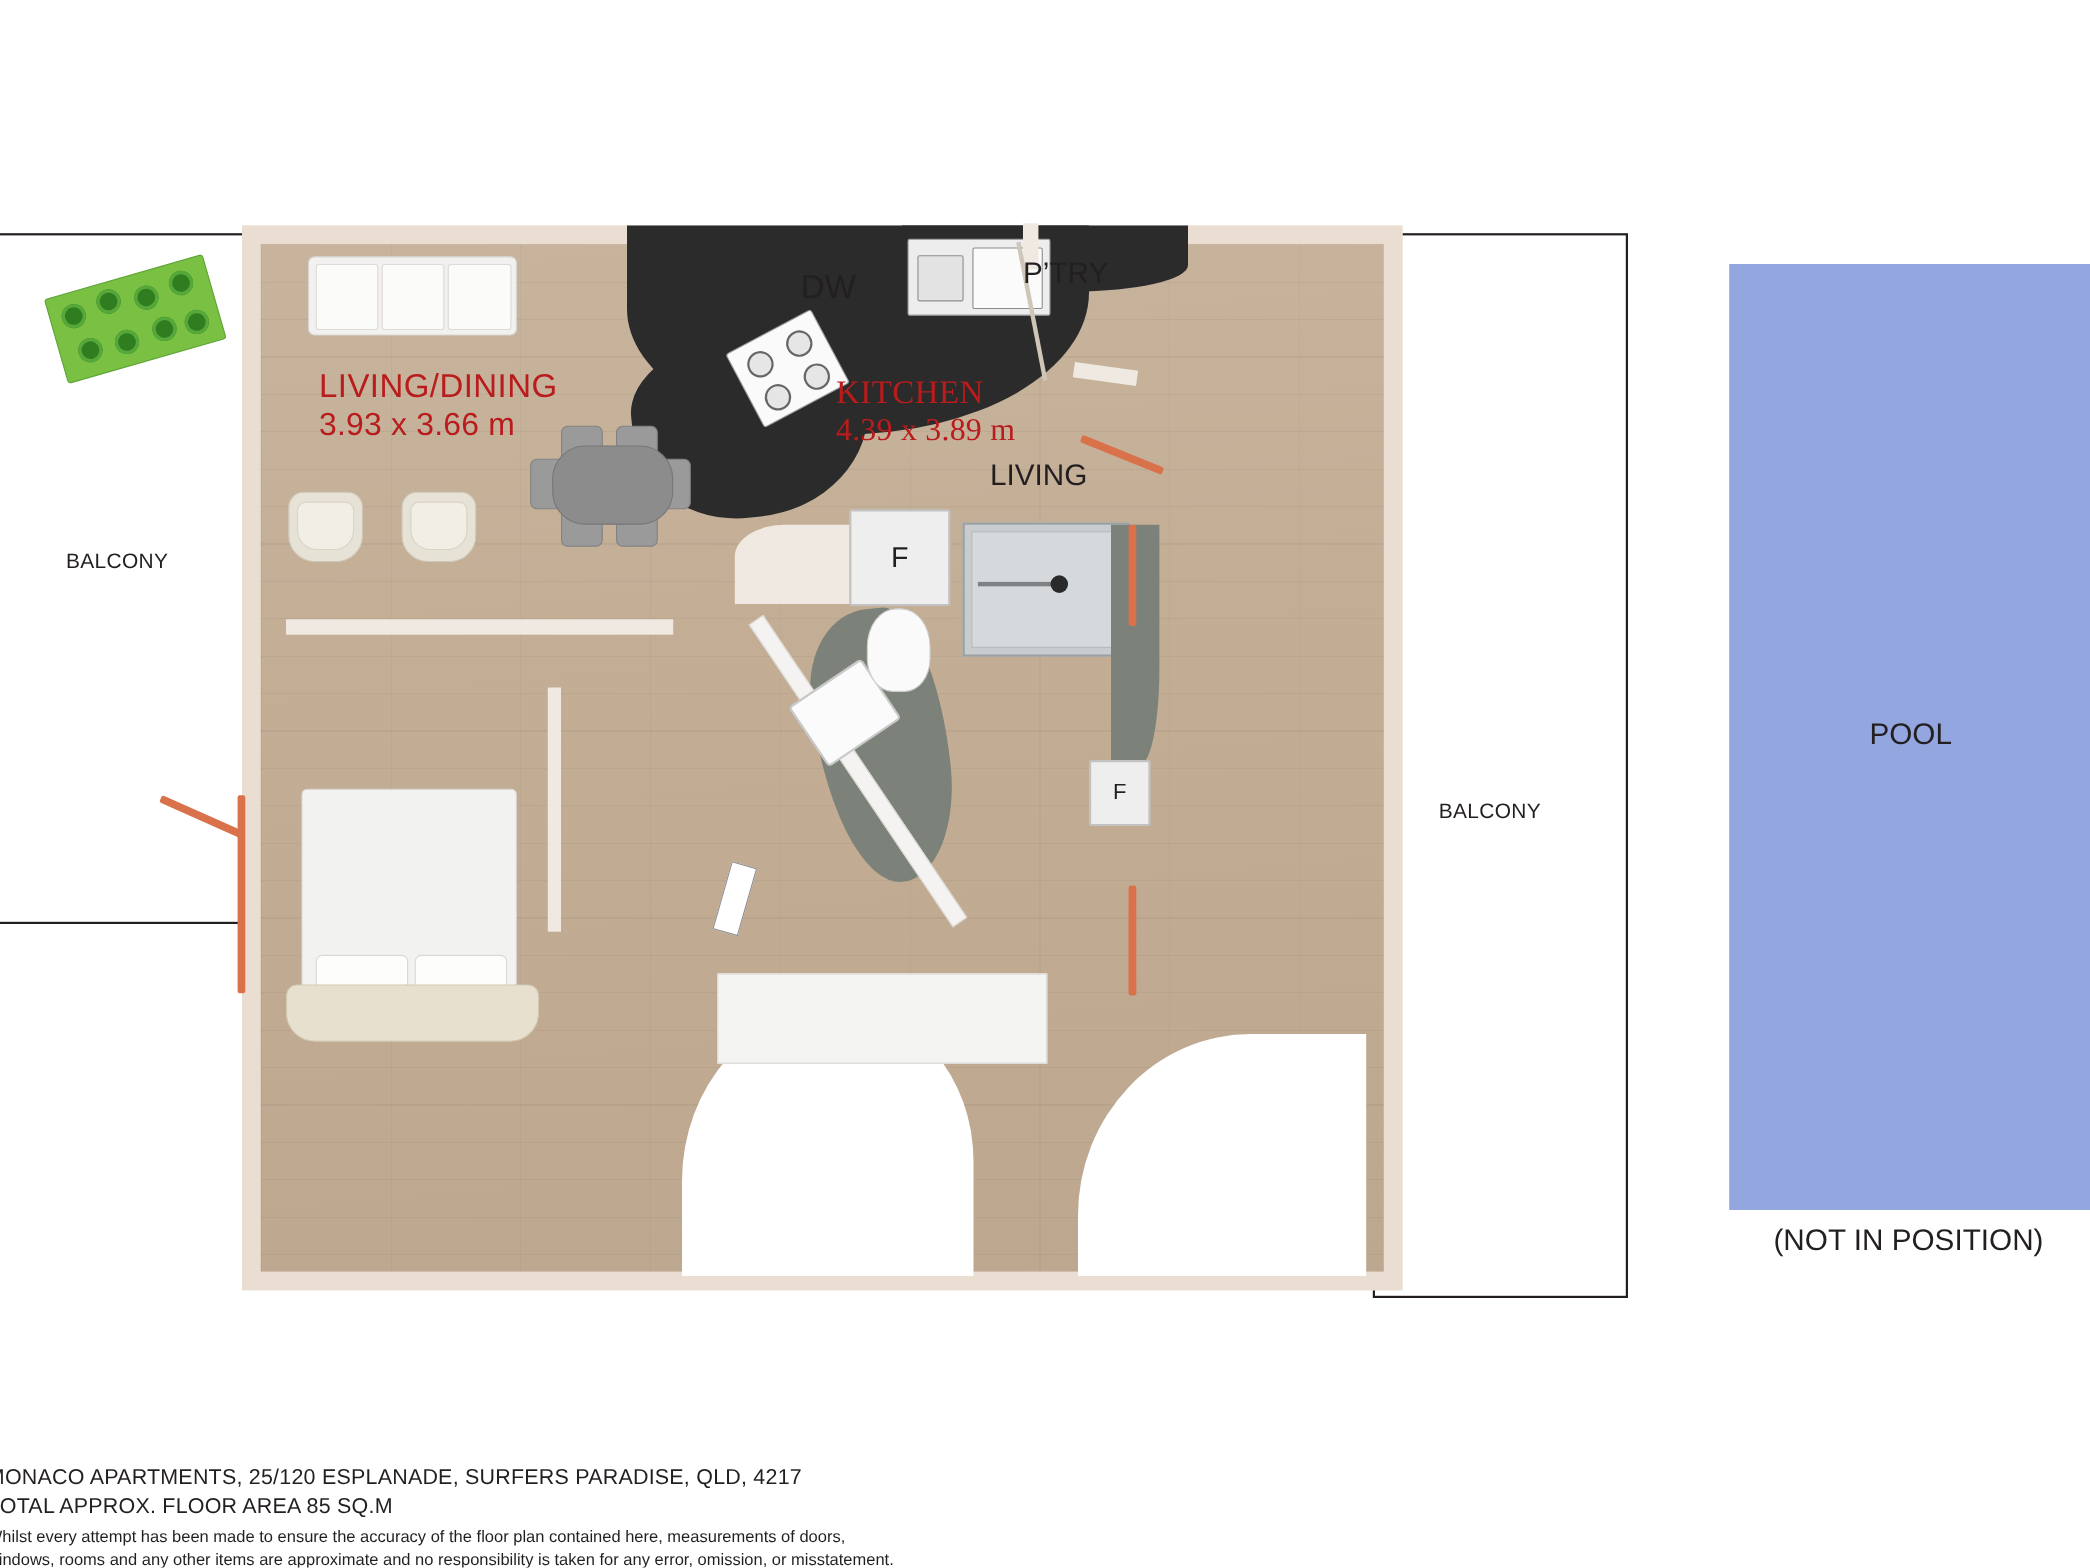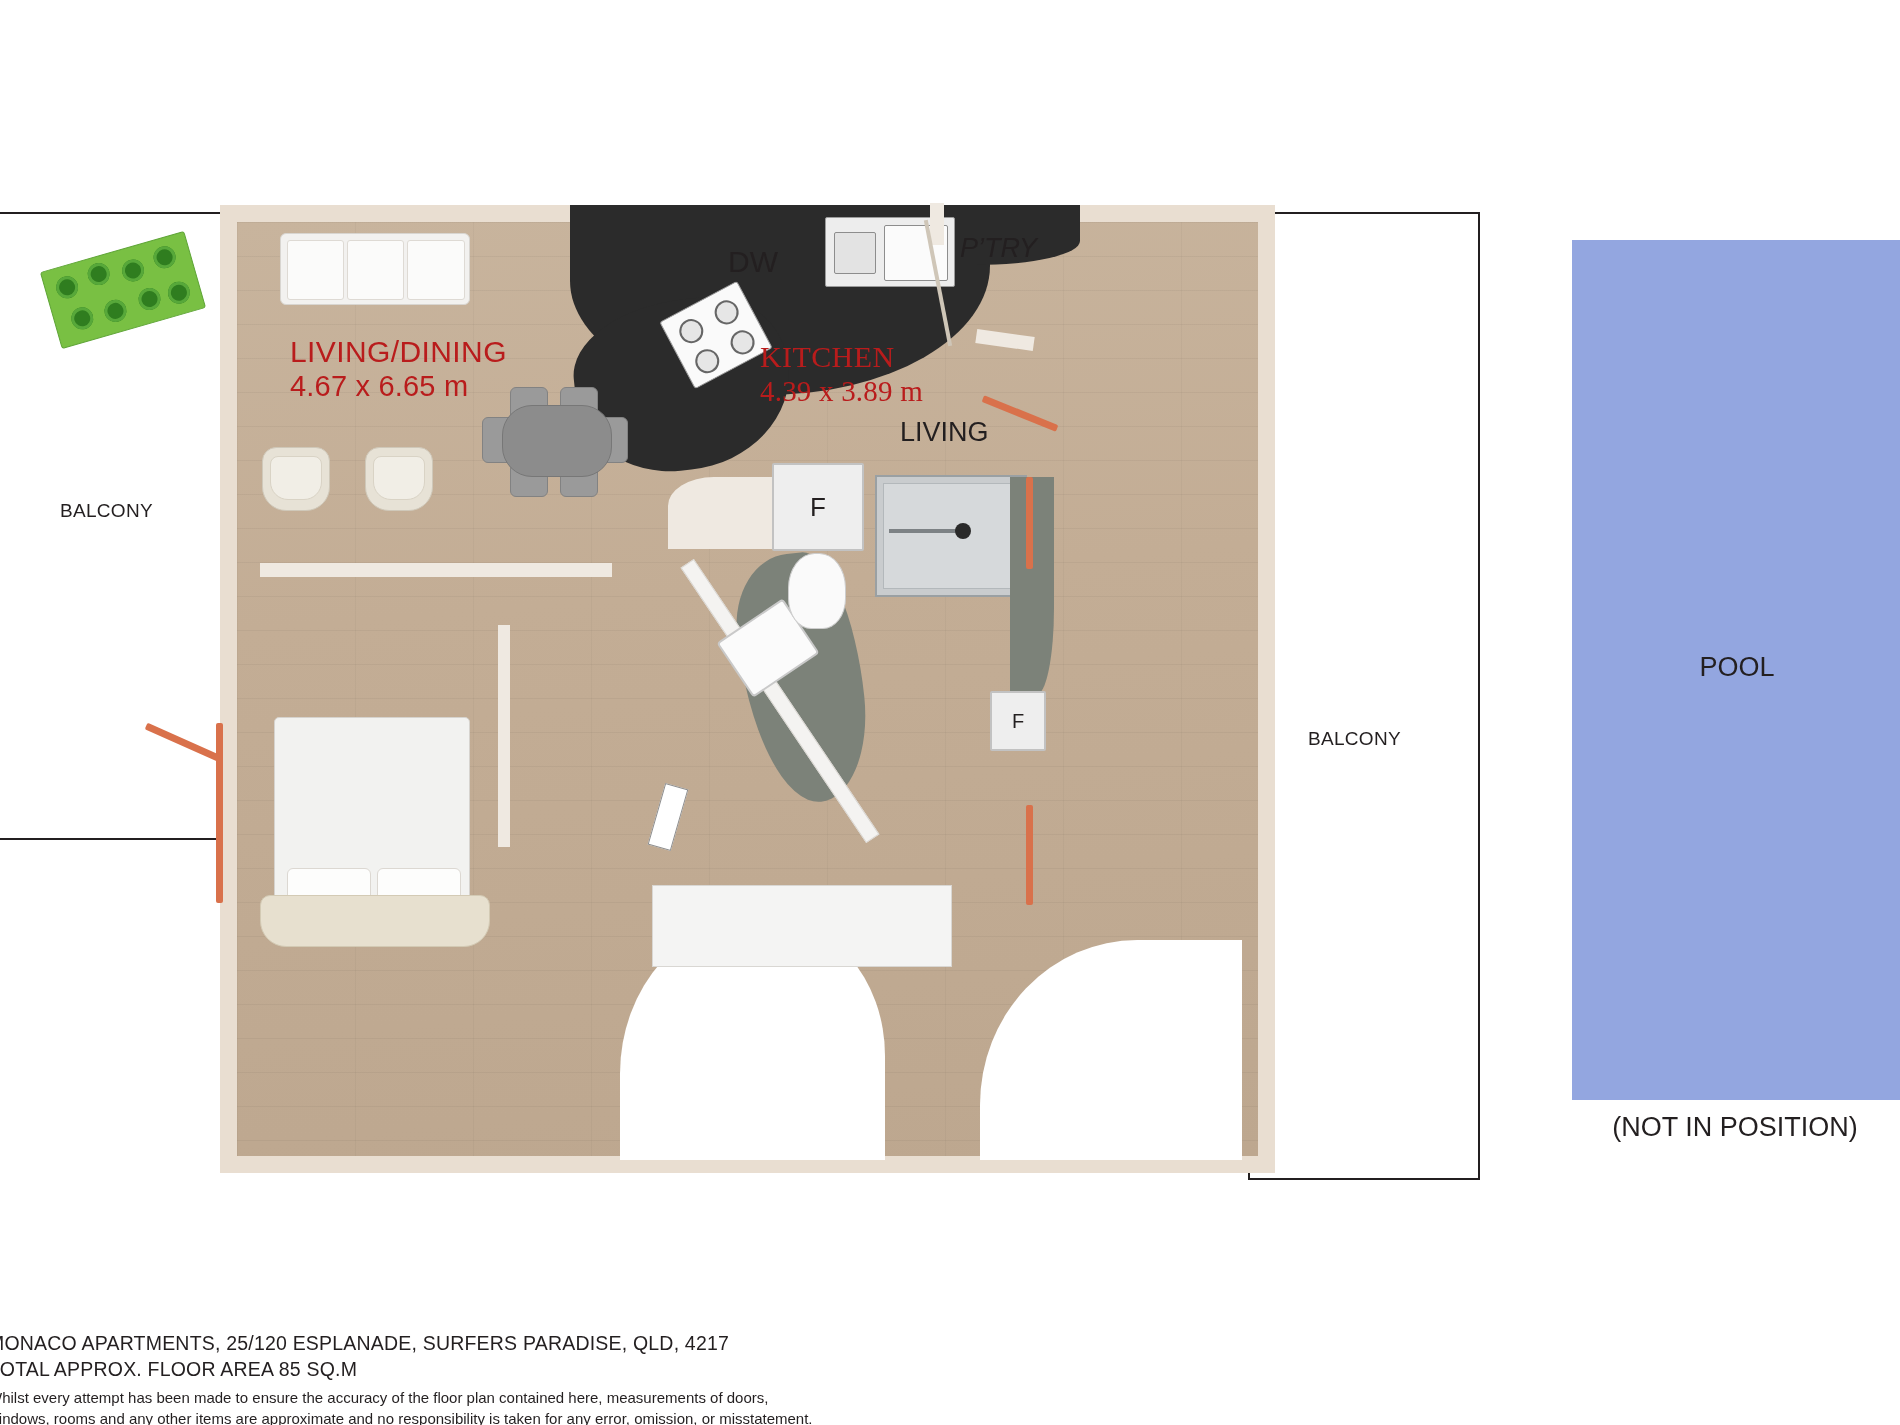--- a/index.html
+++ b/index.html
@@ -421,21 +421,21 @@
       <div class="burner" style="left:51px; top:10px;"></div>
       <div class="burner" style="left:11px; top:44px;"></div>
       <div class="burner" style="left:51px; top:44px;"></div>
     </div>
 
     <div class="tag" style="left:508px; top:40px; font-size:30px;">DW</div>
 
     <div class="wall" style="left:710px; top:-2px; width:14px; height:42px; background:#efe9e1;"></div>
     <div class="wall" style="left:756px; top:128px; width:58px; height:14px; background:#efe9e1; transform:rotate(8deg);"></div>
     <div class="door-leaf" style="left:716px; top:14px; width:4px; height:128px; transform:rotate(-11deg); background:#cfc6b8; border:none;"></div>
-    <div class="tag" style="left:740px; top:28px;font-style:italic;">P’TRY</div>
+    <div class="tag" style="left:710px; top:28px;">P’TRY</div>
 
     <div class="door-orange" style="left:760px; top:205px; width:80px; height:7px; transform:rotate(22deg);"></div>
     <div class="tag" style="left:680px; top:212px;">LIVING</div>
 
     <div class="obj sofa" style="left:60px; top:28px; width:190px; height:72px;">
       <div class="sofa-cushion" style="left:6px; top:6px; width:55px; height:58px;"></div>
       <div class="sofa-cushion" style="left:66px; top:6px; width:55px; height:58px;"></div>
       <div class="sofa-cushion" style="left:126px; top:6px; width:56px; height:58px;"></div>
     </div>
 
@@ -492,21 +492,21 @@
     <div class="door-orange" style="left:806px; top:272px; width:7px; height:92px;"></div>
     <div class="door-orange" style="left:806px; top:600px; width:7px; height:100px;"></div>
     <div class="door-orange" style="left:-4px; top:518px; width:7px; height:180px;"></div>
 
     <div class="door-leaf" style="left:436px; top:580px; width:22px; height:62px; transform:rotate(16deg);"></div>
 
     <div class="obj counter-white" style="left:432px; top:680px; width:300px; height:82px;"></div>
 
     <div class="room-label" style="left:70px; top:130px; width:300px;">
       <div class="name">LIVING/DINING</div>
-      <div class="dims">4.67 x 6.65 m</div>
+      <div class="dims">3.93 x 3.66 m</div>
     </div>
 
     <div class="room-label" style="left:540px; top:135px; width:300px;font-family:Liberation Serif, serif;">
       <div class="name">KITCHEN</div>
       <div class="dims">4.39 x 3.89 m</div>
     </div>
 
 
 
   </div>

